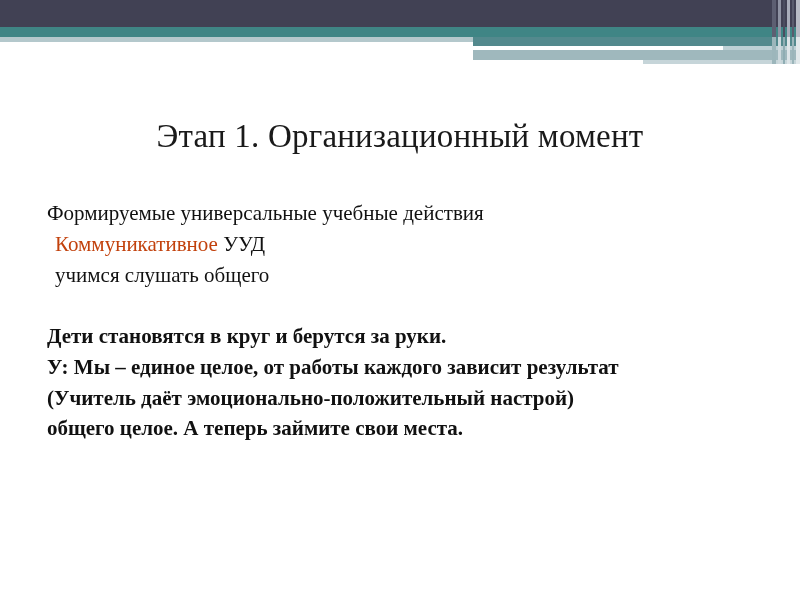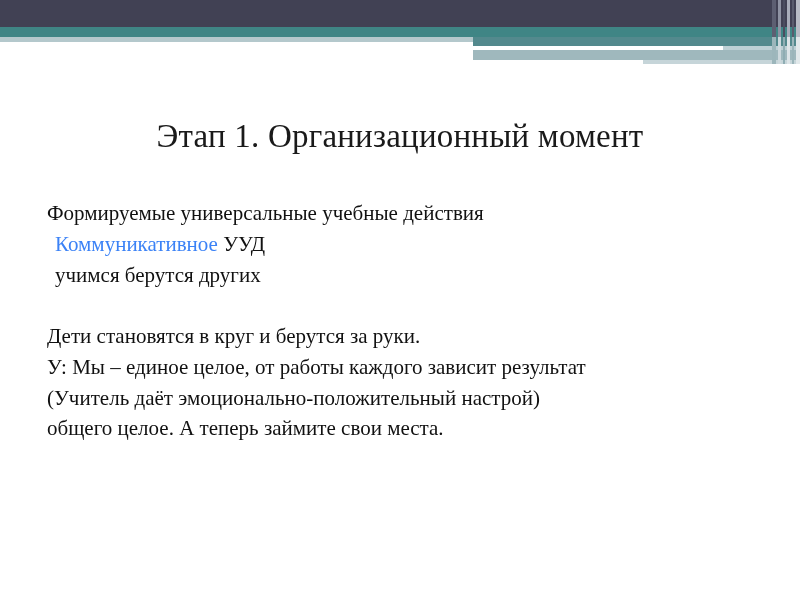--- a/index.html
+++ b/index.html
@@ -155,25 +155,25 @@
     width: 730px;
   }
 
   .line {
     font-size: 21px;
     color: #111111;
     line-height: 1.48;
     white-space: nowrap;
   }
   .line.indent { padding-left: 8px; }
-  .accent { color: #3b82f6; }
+  .accent { color: #c2410c; }
 
   .gap { height: 30px; }
 
-  .para .line { line-height: 1.46; }
+  .para .line { line-height: 1.46; font-weight: bold; }
 </style>
 </head>
 <body>
 
 <div class="slide">
 
   <div class="header-graphic">
     <div class="band-dark"></div>
     <div class="band-teal"></div>
     <div class="band-pale"></div>
@@ -204,21 +204,21 @@
 
   <div class="body-block">
 
     <div class="line">Формируемые универсальные учебные действия</div>
 
     <div class="line indent">
       <span class="accent">Коммуникативное</span>
       <span>УУД</span>
     </div>
 
-    <div class="line indent">учимся берутся других</div>
+    <div class="line indent">учимся слушать общего</div>
 
     <div class="gap"></div>
 
     <div class="para">
       <div class="line">Дети становятся в круг и берутся за руки.</div>
       <div class="line">У: Мы – единое целое, от работы каждого зависит результат</div>
       <div class="line">(Учитель даёт эмоционально-положительный настрой)</div>
       <div class="line">общего целое. А теперь займите свои места.</div>
     </div>
 

